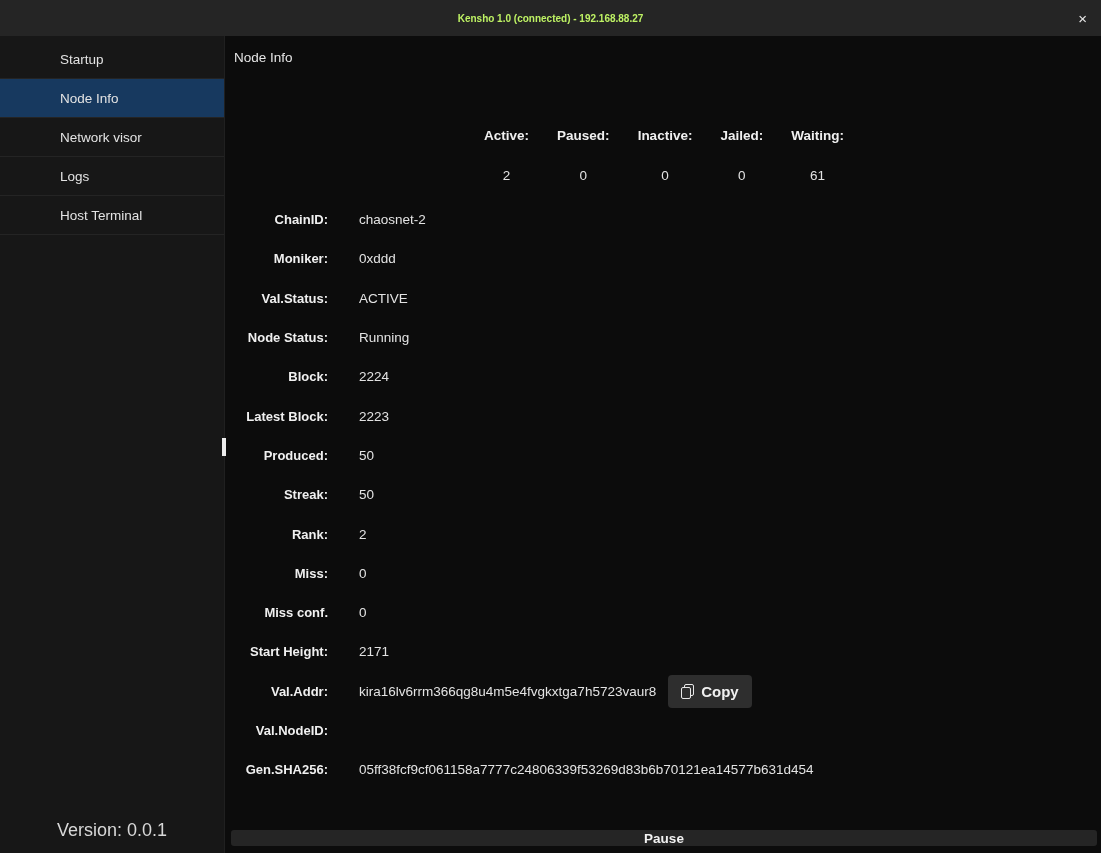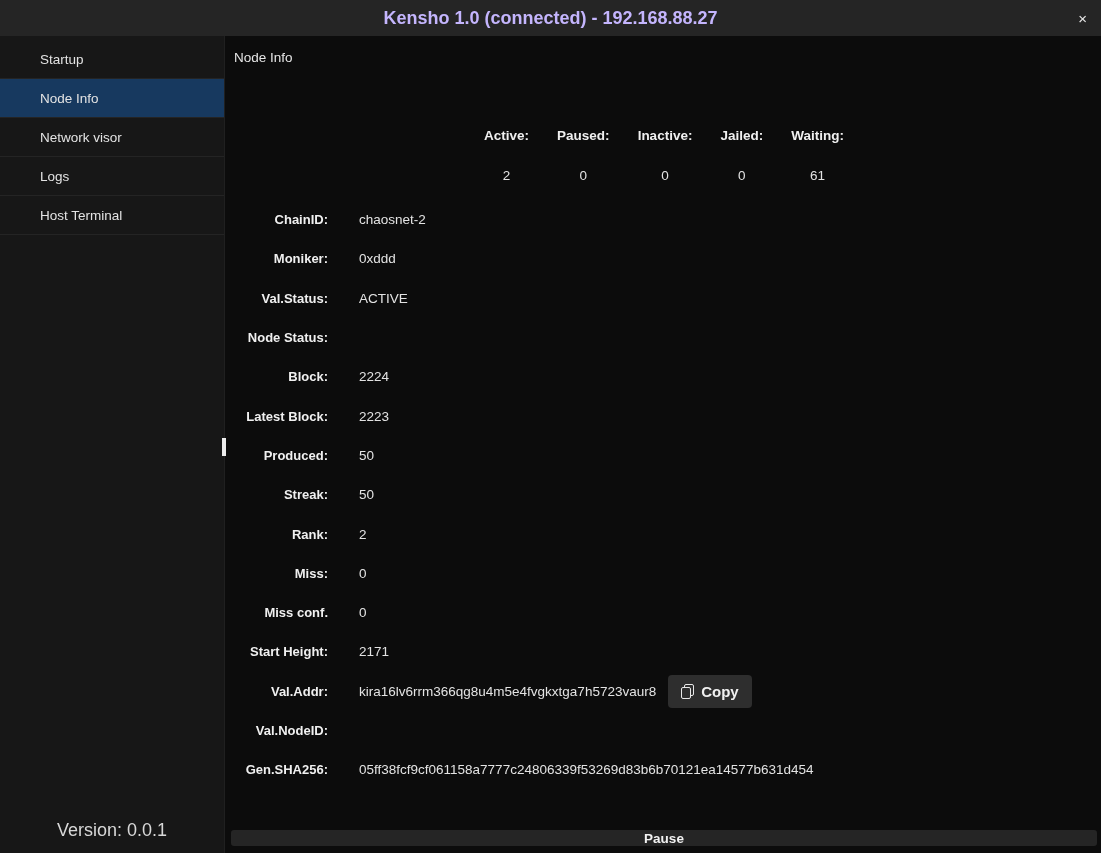--- a/index.html
+++ b/index.html
@@ -16,38 +16,38 @@
     background:#0c0c0c;
     display:flex; flex-direction:column;
     overflow:hidden;
   }
   .titlebar {
     flex:0 0 36px; height:36px;
     background:#252525;
     display:flex; align-items:center; justify-content:center;
     position:relative;
   }
-  .title { font-weight:bold; font-size:18px; color:#c4b5fd; }
+  .title { font-weight:bold; font-size:10px; color:#bef264; }
   .close-btn {
     position:absolute; right:14px; top:50%; transform:translateY(-50%);
     background:none; border:none; color:#e8e8e8;
     font-size:15px; line-height:1; cursor:pointer;
     font-family:inherit;
   }
   .body-row { flex:1; display:flex; min-height:0; }
   .sidebar {
     flex:0 0 225px; width:225px;
     background:#171717;
     display:flex; flex-direction:column;
     border-right:1px solid #202020;
   }
   .sidebar-nav { display:flex; flex-direction:column; padding-top:4px; }
   .sidebar-item {
     height:39px; display:flex; align-items:center;
-    padding-left:40px; font-size:13.5px; color:#e3e3e3;
+    padding-left:60px; font-size:13.5px; color:#e3e3e3;
     border-bottom:1px solid #242424; cursor:pointer;
   }
   .sidebar-item.active { background:#17395f; }
   .version {
     margin-top:auto; text-align:center;
     padding-bottom:12px; font-size:18px; color:#d8d8d8;
   }
   .main {
     flex:1; position:relative;
     background:#0c0c0c;
@@ -165,20 +165,23 @@
             </div>
           </div>
           <div class="field-row">
             <span class="field-label">Val.Status:</span>
             <div class="field-value-wrap">
               <span class="field-value">ACTIVE</span>
             </div>
           </div>
           <div class="field-row">
             <span class="field-label">Node Status:</span>
+            <div class="field-value-wrap">
+              <span class="field-value">Running</span>
+            </div>
           </div>
           <div class="field-row">
             <span class="field-label">Block:</span>
             <div class="field-value-wrap">
               <span class="field-value">2224</span>
             </div>
           </div>
           <div class="field-row">
             <span class="field-label">Latest Block:</span>
             <div class="field-value-wrap">

